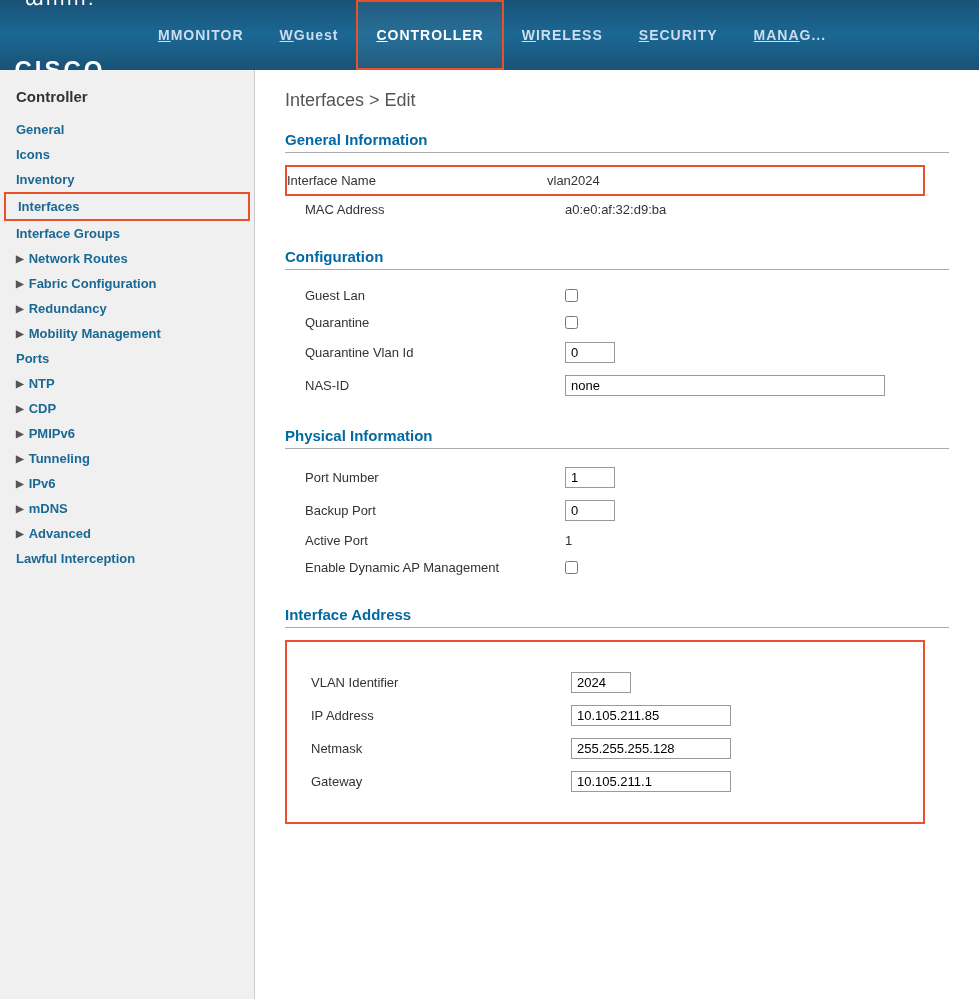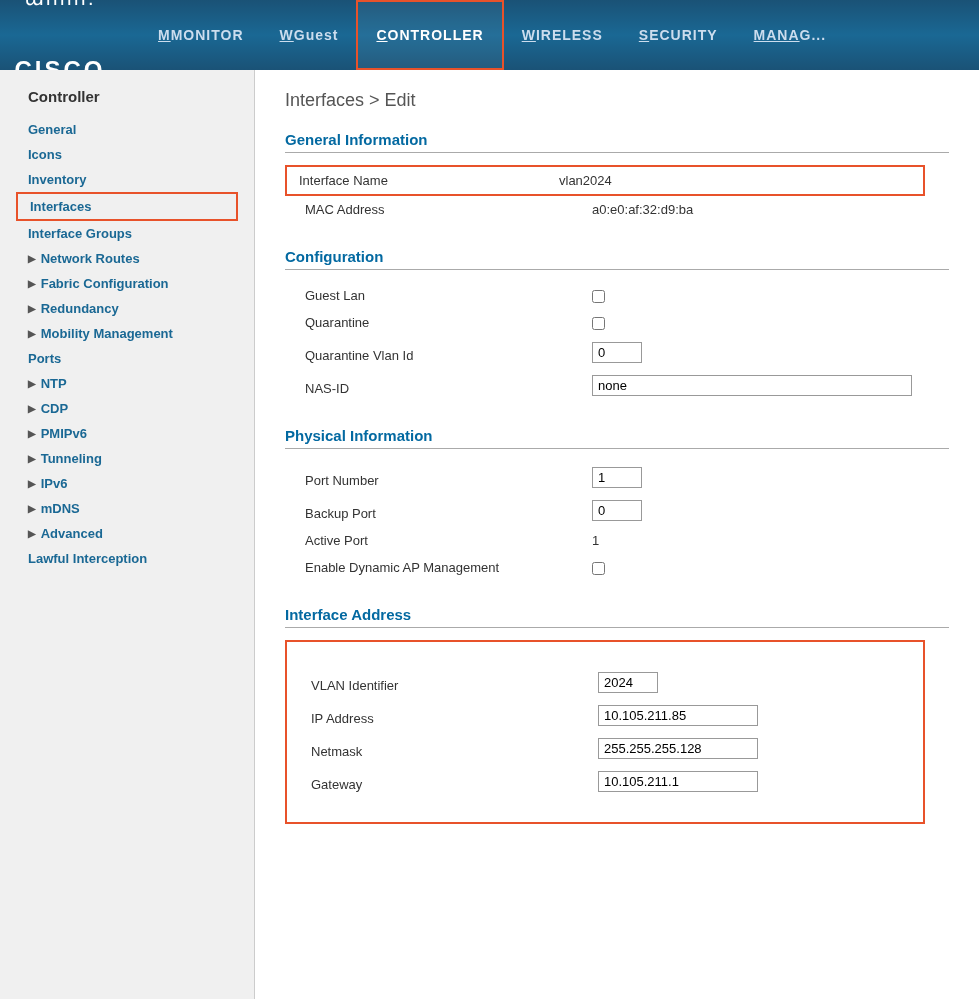--- a/index.html
+++ b/index.html
@@ -61,21 +61,21 @@
       display: flex;
       height: calc(100vh - 70px);
     }
 
     
     .sidebar {
       width: 255px;
       min-width: 255px;
       background: #f0f0f0;
       border-right: 1px solid #ccc;
-      padding: 10px 16px;
+      padding: 10px 4px;
       overflow-y: auto;
     }
     .sidebar-title {
       font-size: 15px;
       font-weight: bold;
       color: #333;
       padding: 8px 12px 12px 12px;
     }
     .sidebar-item {
       padding: 5px 12px 5px 12px;
@@ -120,39 +120,38 @@
       font-size: 15px;
       font-weight: bold;
       color: #0369a1;
       border-bottom: 1px solid #aaa;
       padding-bottom: 4px;
       margin-bottom: 12px;
     }
 
     .form-row {
       display: flex;
-      align-items: flex-end;
+      align-items: center;
       padding: 6px 0;
       margin-left: 20px;
-      gap: 27px;
     }
     .form-label {
       width: 260px;
       color: #333;
       font-size: 13px;
     }
     .form-value {
       color: #333;
       font-size: 13px;
     }
 
     
     .highlight-box {
       border: 2px solid #e8522a;
-      padding: 6px 12px;
+      padding: 6px 0;
       display: flex;
       align-items: center;
       margin-left: 0;
       width: 640px;
     }
     .highlight-box .form-label {
       width: 260px;
     }
 
     

